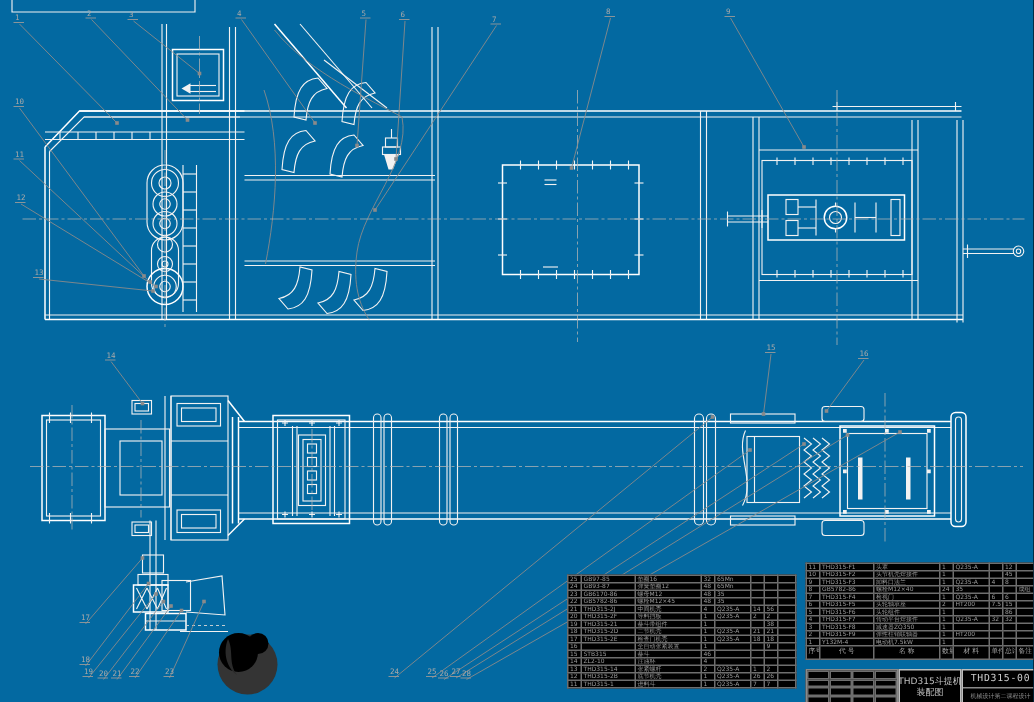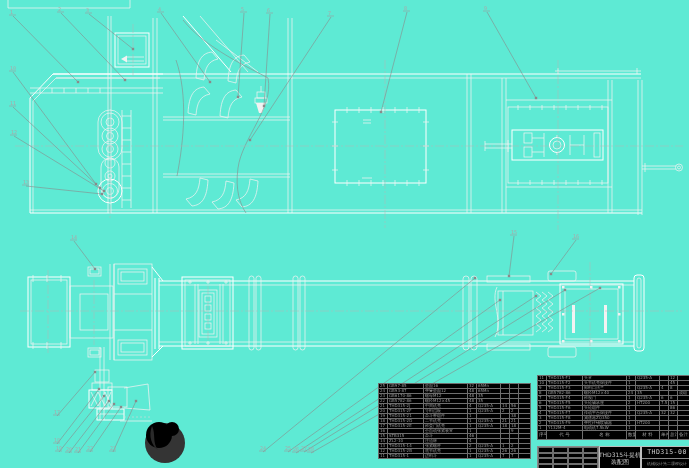--- a/index.html
+++ b/index.html
@@ -1,16 +1,16 @@
 <!DOCTYPE html>
 <html><head>
 <meta charset="utf-8">
 <style>
   html,body{margin:0;padding:0;background:#000;}
-  .stage{position:relative;width:689px;height:468px;background:#5eead4;overflow:hidden;
+  .stage{position:relative;width:689px;height:468px;background:#0369a1;overflow:hidden;
          font-family:"DejaVu Sans",sans-serif;}
   svg{position:absolute;left:0;top:0;}
   svg .w{stroke:#f2f2f2;stroke-width:.75;fill:none;}
   svg .w2{stroke:#ffffff;stroke-width:1;fill:none;}
   svg .fw{fill:#f2f2f2;stroke:none;}
   svg .cl{stroke:#b5b5b5;stroke-width:.5;fill:none;stroke-dasharray:9 2 2 2;}
   svg .ld{stroke:#8a8a8a;stroke-width:.6;fill:none;}
   svg .bl{fill:#a9a9a9;font-size:5px;font-family:"DejaVu Sans Mono",monospace;}
   svg .blu{stroke:#9a9a9a;stroke-width:.6;}
   svg .dash{stroke:#d8d8d8;stroke-width:.6;fill:none;stroke-dasharray:2 2;}

